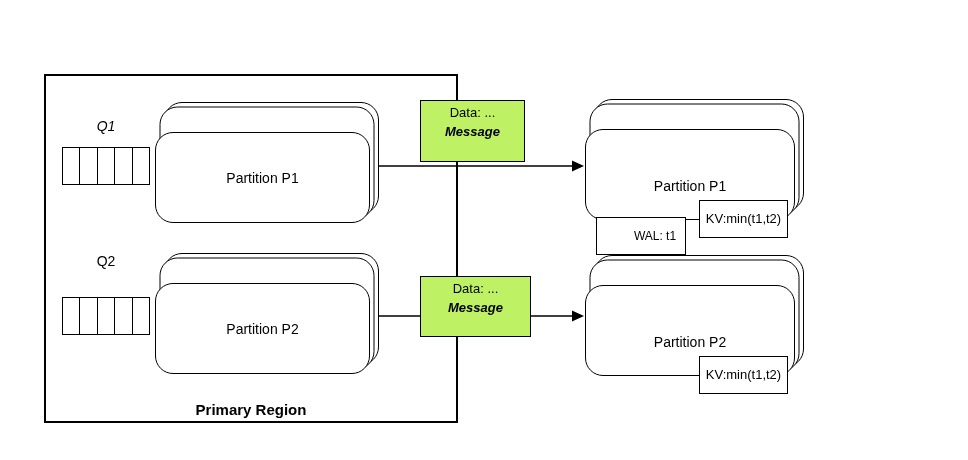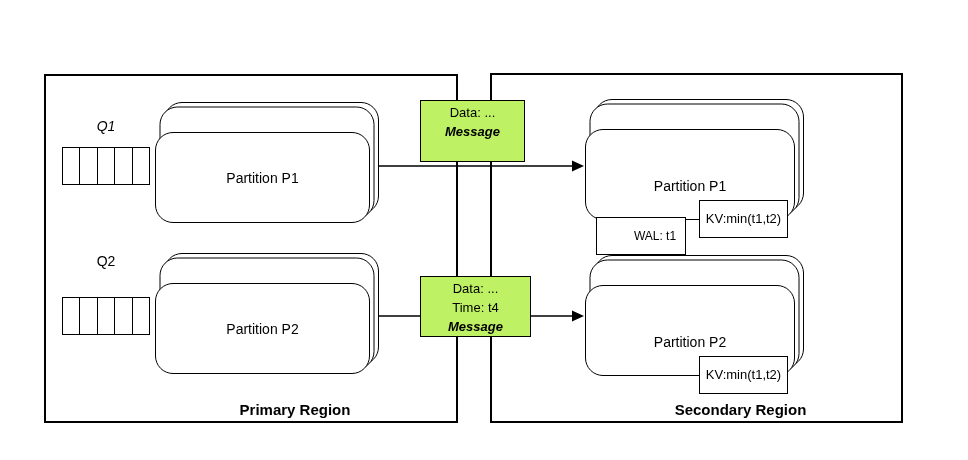--- a/index.html
+++ b/index.html
@@ -20,21 +20,20 @@
     z-index: 1;
   }
   .region-label {
     position: absolute;
     left: 0;
     bottom: 3px;
     width: 100%;
     text-align: center;
     font-weight: bold;
     font-size: 15px;
-    margin-left: 44px;
   }
   #region-primary   { left: 44px;  top: 74px; width: 414px; height: 349px; }
   #region-secondary { left: 490px; top: 73px; width: 413px; height: 350px; }
 
   #arrow-layer {
     position: absolute;
     left: 0; top: 0;
     z-index: 2;
     pointer-events: none;
   }
@@ -144,23 +143,20 @@
   #message2 { left: 420px; top: 276px; width: 111px; height: 61px; }
   .message-title { font-weight: bold; font-style: italic; }
 </style>
 </head>
 <body>
 
 <div id="canvas">
 
   <div class="region" id="region-primary">
     <div class="region-label">Primary Region</div>
-  </div>
-  <div class="region" id="region-secondary">
-    <div class="region-label">Secondary Region</div>
   </div>
 
   <svg id="arrow-layer" width="968" height="460" viewBox="0 0 968 460">
     <g>
       <line x1="372" y1="166" x2="573" y2="166" stroke="#000000" stroke-width="1.5"></line>
       <polygon points="584,166 572,160.5 572,171.5" fill="#000000"></polygon>
     </g>
     <g>
       <line x1="372" y1="316" x2="573" y2="316" stroke="#000000" stroke-width="1.5"></line>
       <polygon points="584,316 572,310.5 572,321.5" fill="#000000"></polygon>
@@ -226,17 +222,16 @@
     </div>
   </div>
 
   <div class="message-box" id="message1">
     <div>Data: ...</div>
     <div class="message-title">Message</div>
   </div>
 
   <div class="message-box" id="message2">
     <div>Data: ...</div>
-    <div>Time: t4</div>
     <div class="message-title">Message</div>
   </div>
 
 </div>
 
 </body></html>

